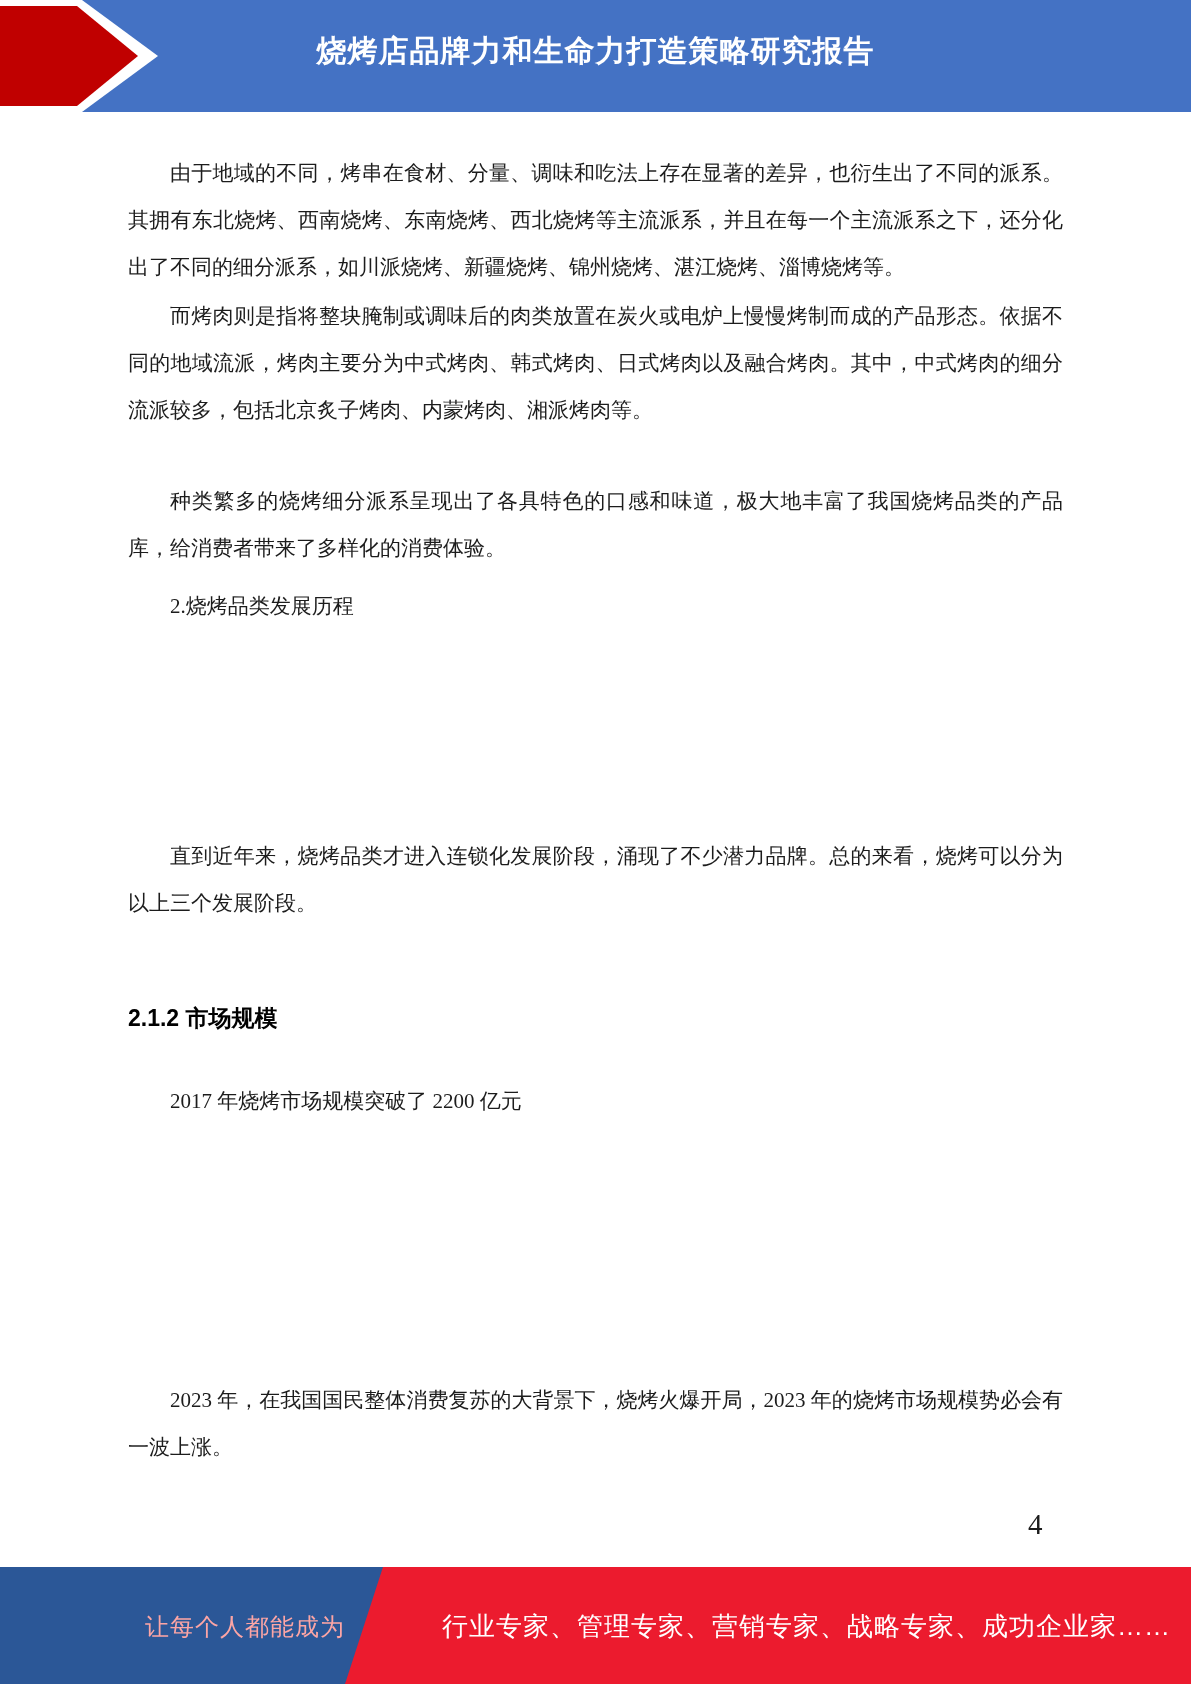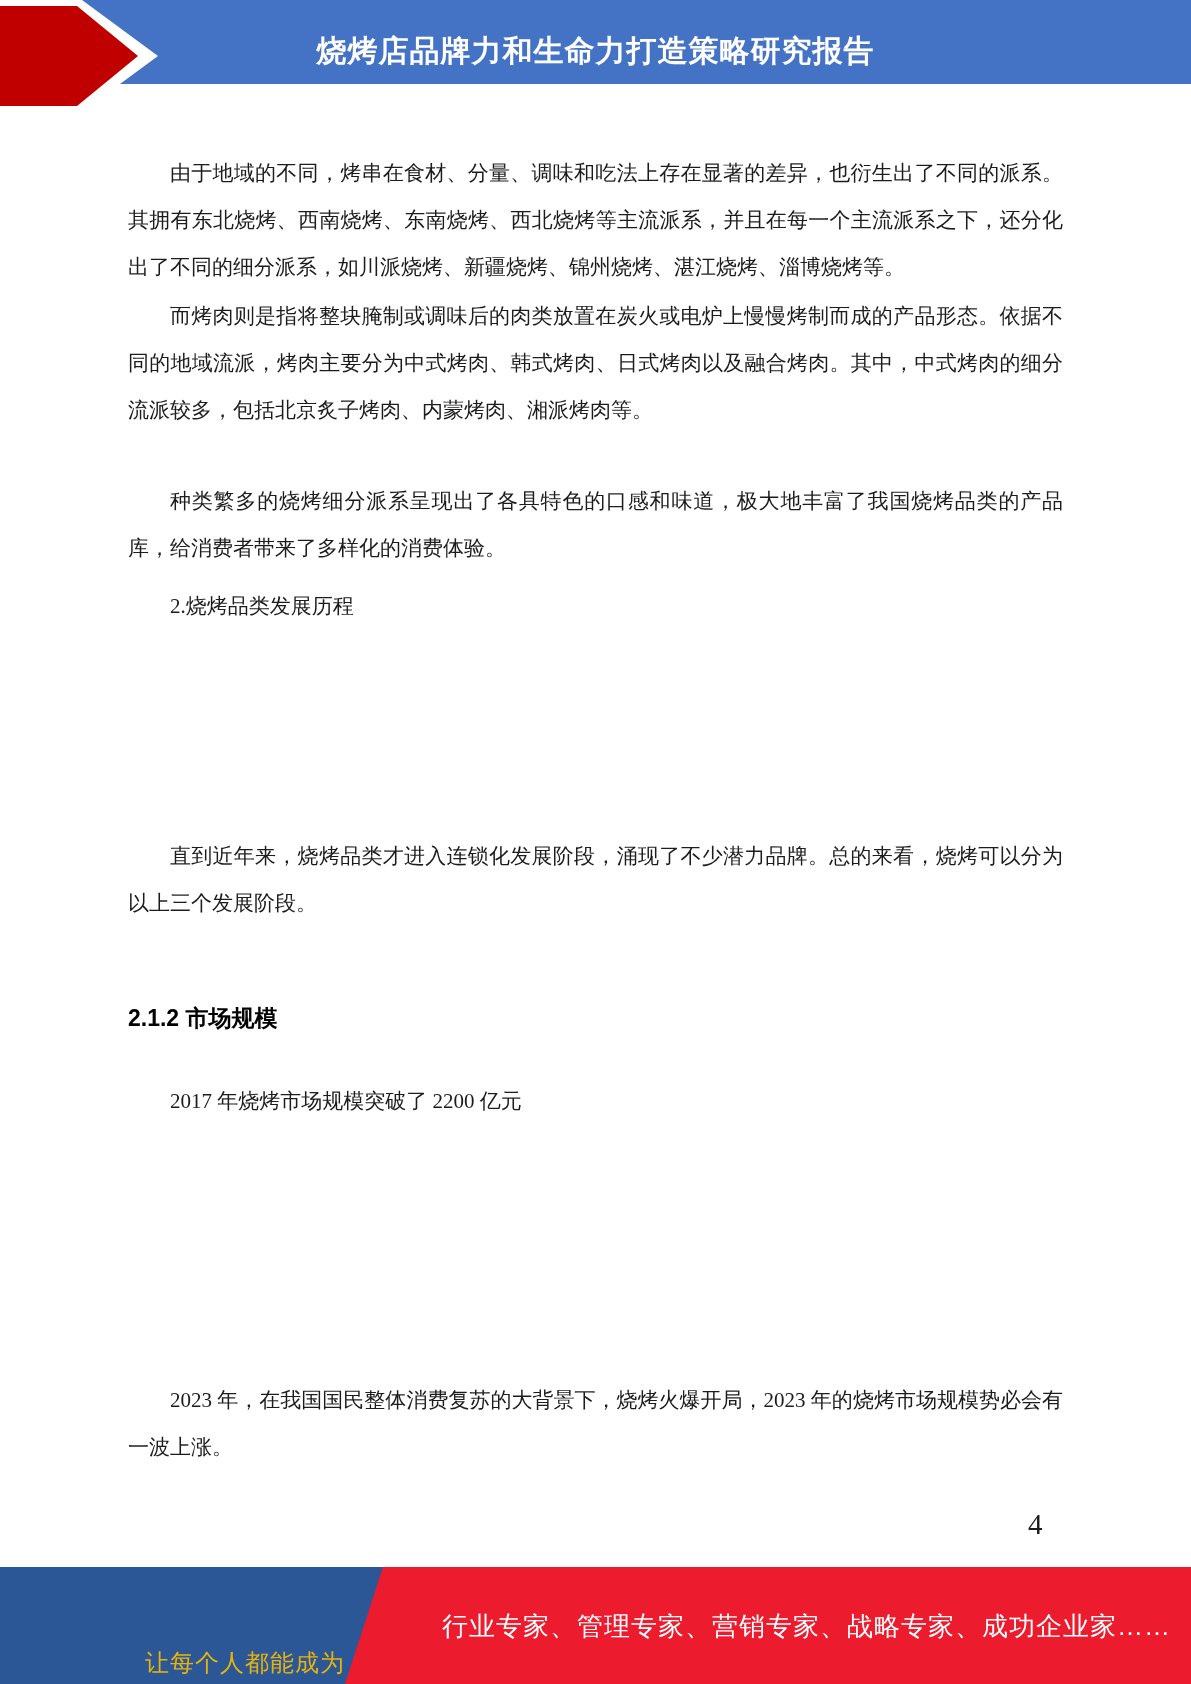--- a/index.html
+++ b/index.html
@@ -16,21 +16,21 @@
     width:1191px;height:1684px;
     margin:0 auto;
     background:#ffffff;
     overflow:hidden;
     font-family:"Liberation Serif", serif;
   }
 
   
   .header-bar{
     position:absolute;left:0;top:0;
-    width:1191px;height:84px;
+    width:1191px;height:112px;
     background:var(--header-blue);
   }
   .arrow-white{
     position:absolute;left:0;top:0;
     width:158px;height:112px;
     background:#ffffff;
     clip-path:polygon(0 0, 82px 0, 158px 56px, 82px 112px, 0 112px);
   }
   .arrow-red{
     position:absolute;left:0;top:0;
@@ -93,25 +93,24 @@
     overflow:hidden;
   }
   .footer-red{
     position:absolute;left:300px;top:0;
     width:891px;height:117px;
     background:var(--footer-red);
     clip-path:polygon(83px 0, 891px 0, 891px 117px, 45px 117px);
   }
   .footer-left-text{
     position:absolute;left:145px;top:44px;
-    color:#eab308;
+    color:#fca5a5;
     font-family:"Liberation Sans", sans-serif;
     font-size:24px;
     letter-spacing:1px;
-    margin-top:36px;
   }
   .footer-right-text{
     position:absolute;left:442px;top:42px;
     color:#ffffff;
     font-family:"Liberation Sans", sans-serif;
     font-size:26px;
     letter-spacing:1px;
   }
 </style>
 </head>

